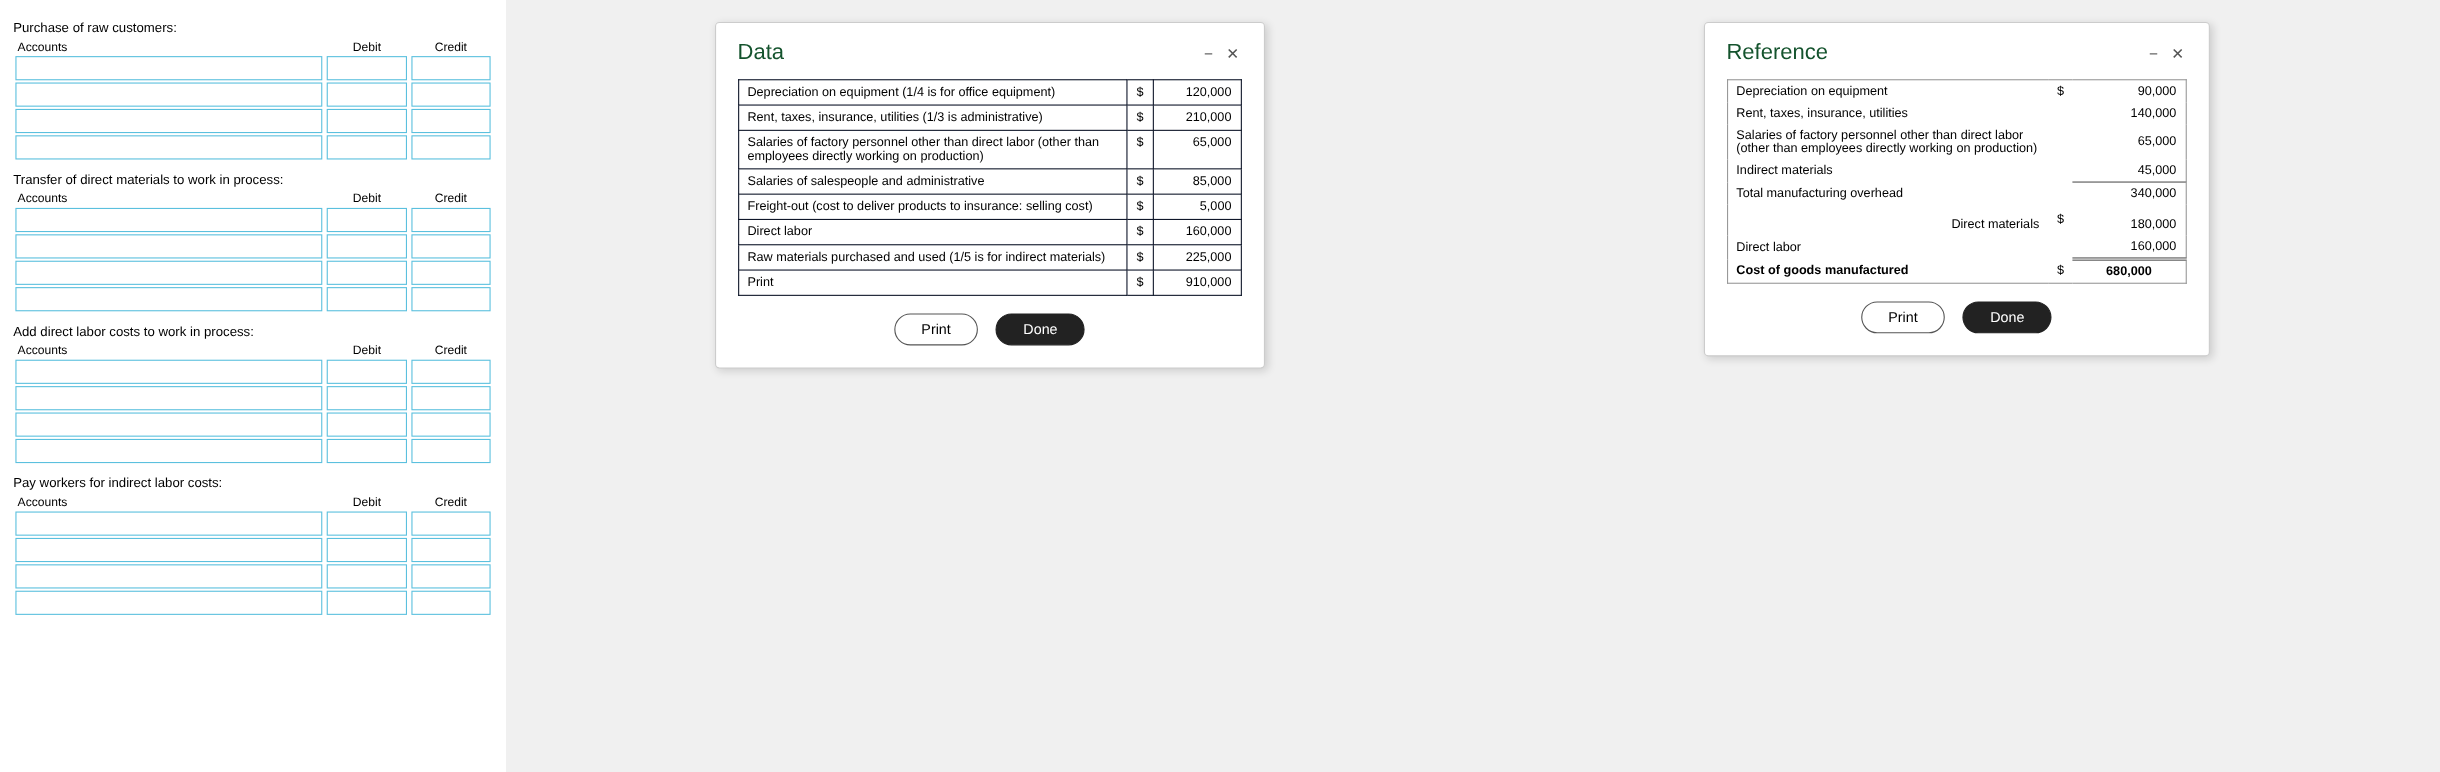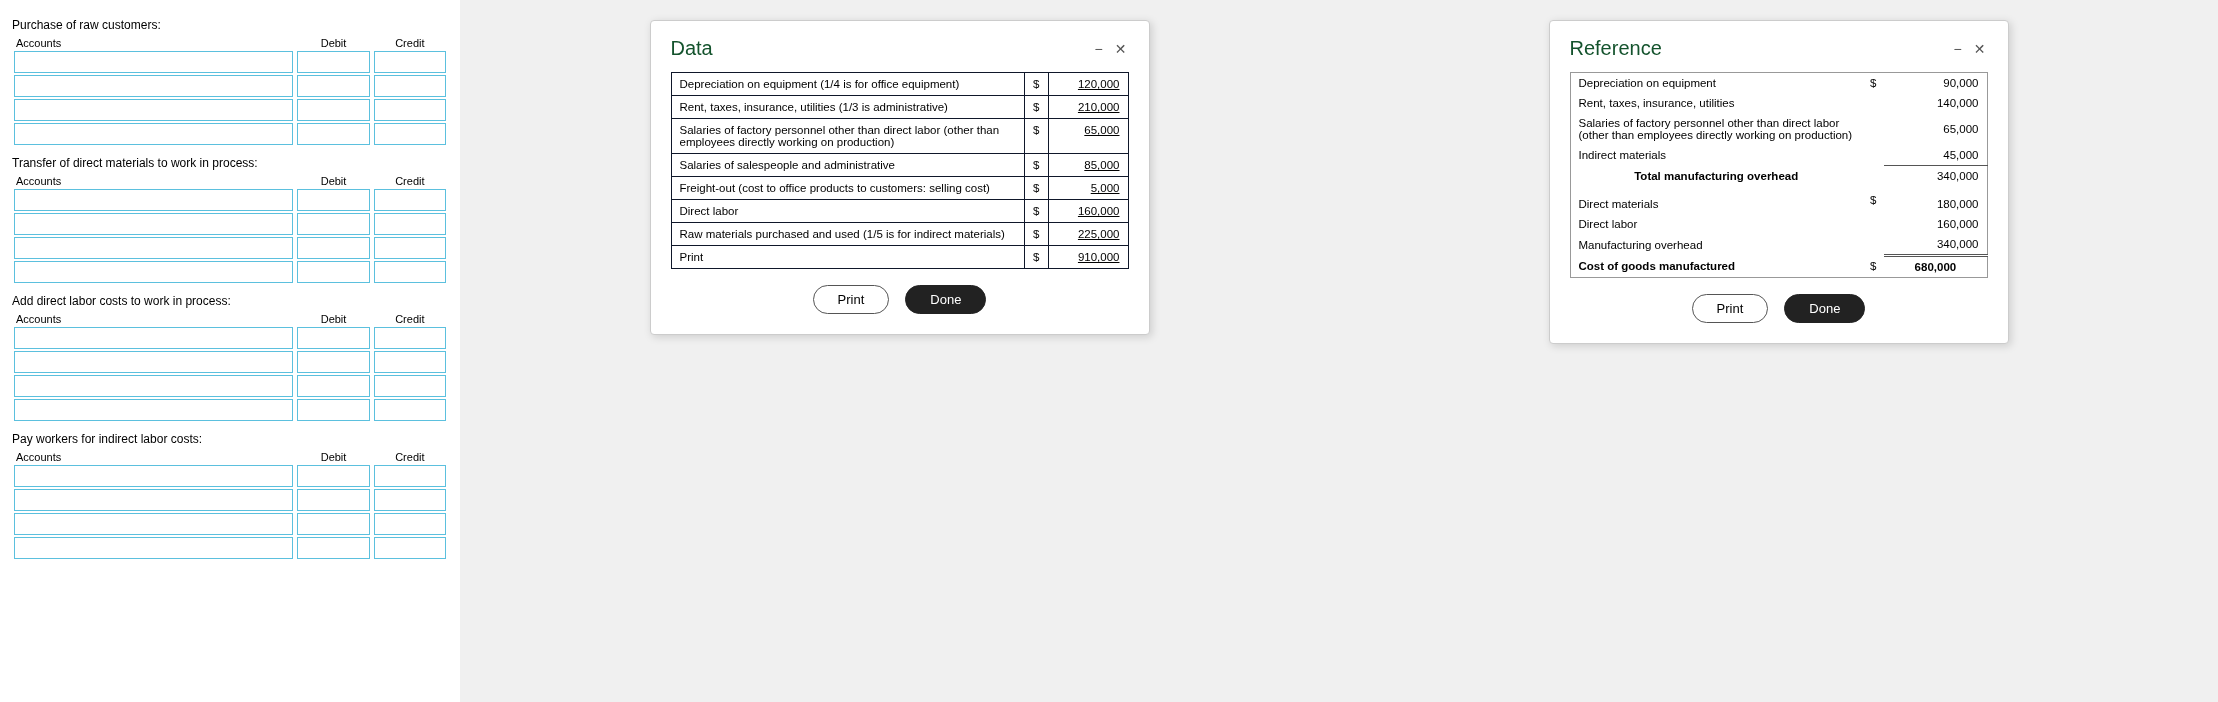--- a/index.html
+++ b/index.html
@@ -140,21 +140,20 @@
     .data-table td:nth-child(2) {
       width: 20px;
       text-align: center;
       white-space: nowrap;
     }
 
     .data-table td:nth-child(3) {
       width: 80px;
       text-align: right;
       white-space: nowrap;
-      text-decoration: underline;
     }
 
     .modal-footer {
       display: flex;
       justify-content: center;
       gap: 16px;
       margin-top: 16px;
     }
 
     .btn-print {
@@ -384,21 +383,21 @@
       <td>Salaries of factory personnel other than direct labor (other than employees directly working on production)</td>
       <td>$</td>
       <td>65,000</td>
     </tr>
           <tr>
       <td>Salaries of salespeople and administrative</td>
       <td>$</td>
       <td>85,000</td>
     </tr>
           <tr>
-      <td>Freight-out (cost to office products to customers: selling cost)</td>
+      <td>Freight-out (cost to deliver products to insurance: selling cost)</td>
       <td>$</td>
       <td>5,000</td>
     </tr>
           <tr>
       <td>Direct labor</td>
       <td>$</td>
       <td>160,000</td>
     </tr>
           <tr>
       <td>Raw materials purchased and used (1/5 is for indirect materials)</td>
@@ -444,38 +443,33 @@
       <td style="">Salaries of factory personnel other than direct labor (other than employees directly working on production)</td>
       <td style="width:20px;text-align:right;"></td>
       <td style="text-align:right;">65,000</td>
     </tr>
           <tr>
       <td style="">Indirect materials</td>
       <td style="width:20px;text-align:right;"></td>
       <td style="text-align:right;">45,000</td>
     </tr>
           <tr>
-      <td style="font-weight:bold;text-align:center;">Total manufacturing overhead</td>
+      <td style="font-weight:normal;">Total manufacturing overhead</td>
       <td style="width:20px;text-align:right;"></td>
       <td style="border-top:1px solid #555;text-align:right;">340,000</td>
     </tr>
           <tr>
-      <td style="padding-top:12px;">Direct materials</td>
+      <td style="padding-top:12px;text-align:right;">Direct materials</td>
       <td style="width:20px;text-align:right;">$</td>
       <td style="padding-top:12px;text-align:right;">180,000</td>
     </tr>
           <tr>
       <td style="">Direct labor</td>
       <td style="width:20px;text-align:right;"></td>
       <td style="text-align:right;">160,000</td>
-    </tr>
-          <tr>
-      <td style="">Manufacturing overhead</td>
-      <td style="width:20px;text-align:right;"></td>
-      <td style="text-align:right;">340,000</td>
     </tr>
           <tr>
       <td style="font-weight:bold;">Cost of goods manufactured</td>
       <td style="width:20px;text-align:right;">$</td>
       <td style="border-top:3px double #555;font-weight:bold;text-align:center;">680,000</td>
     </tr>
         </tbody>
     </table>
     <div class="modal-footer">
       <button class="btn-print">Print</button>

